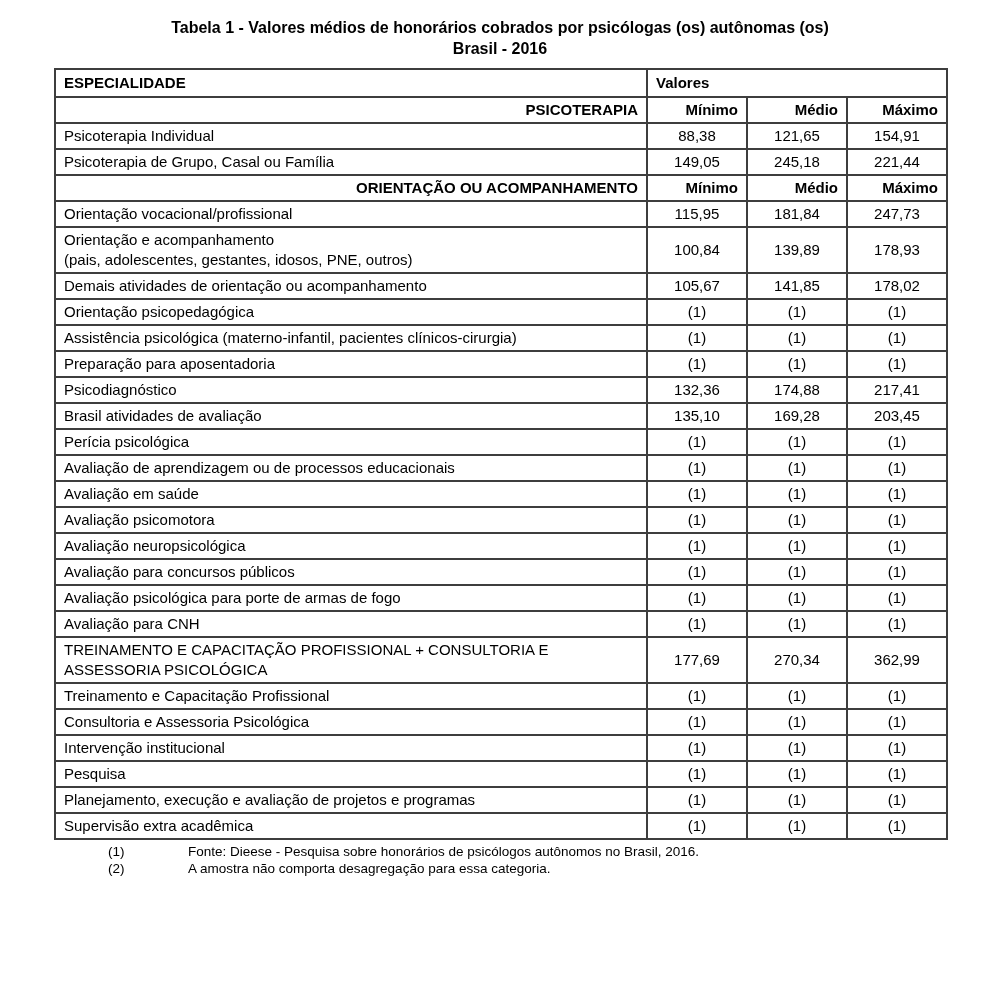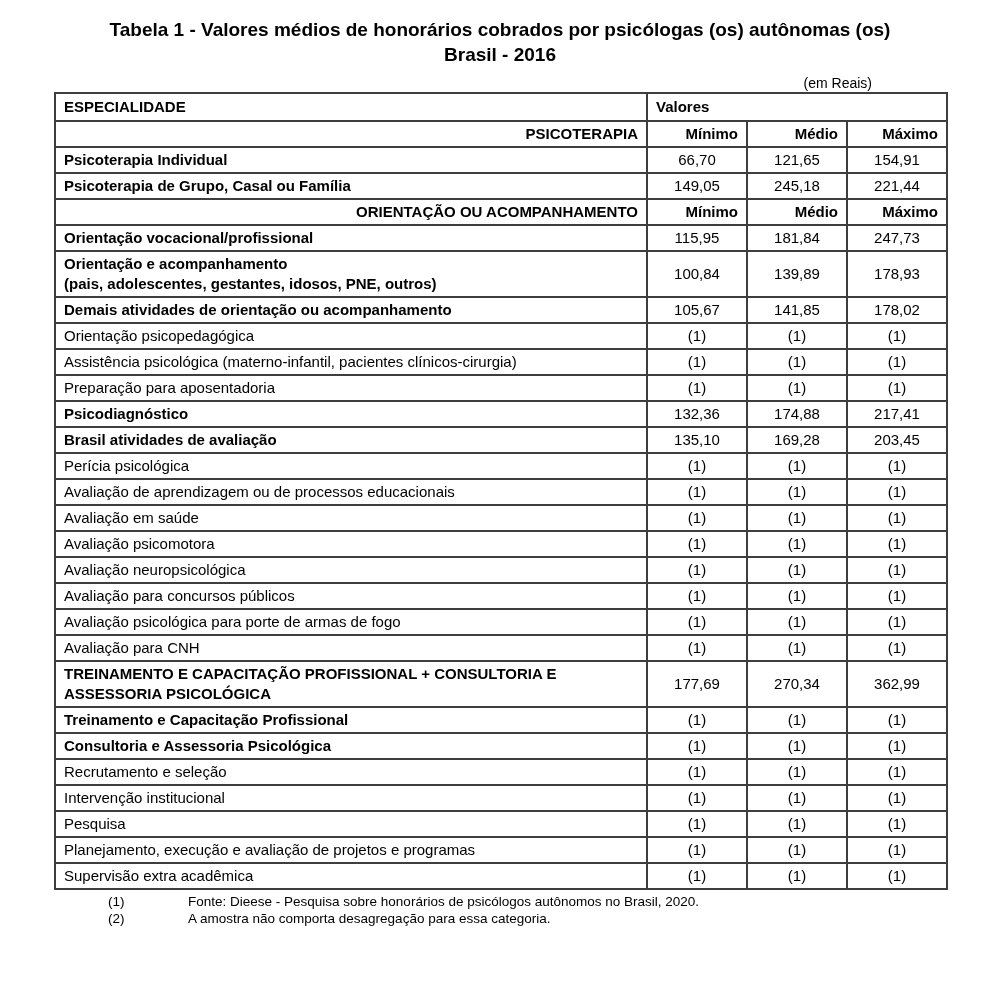--- a/index.html
+++ b/index.html
@@ -12,21 +12,21 @@
     -webkit-font-smoothing: antialiased;
   }
   .page {
     width: 892px;
     margin-left: 54px;
     padding-top: 18px;
   }
   .title-block {
     text-align: center;
     font-weight: bold;
-    font-size: 19px;
+    font-size: 16px;
     line-height: 1.3;
     margin-bottom: 8px;
   }
   .currency-note {
     text-align: right;
     font-size: 14px;
     padding-right: 74px;
     margin-bottom: 1px;
   }
   table.fee-table {
@@ -50,21 +50,21 @@
     padding: 3px 8px;
   }
   td.label-cell {
     text-align: left;
     white-space: pre-line;
   }
   td.value-cell {
     text-align: center;
   }
   tr.row-section td { font-weight: bold; text-align: right; }
-  tr.row-bold td.label-cell { font-weight: bold; }
+  tr.row-bold td.label-cell { font-weight: normal; }
   .footnotes {
     margin-top: 3px;
     font-size: 13.5px;
     line-height: 17px;
   }
   .fn-row { display: flex; }
   .fn-marker {
     margin-left: 54px;
     width: 80px;
     flex: 0 0 80px;
@@ -74,21 +74,20 @@
 </head>
 <body>
 
 <div class="page">
 
   <div class="title-block">
     <div>Tabela 1 - Valores médios de honorários cobrados por psicólogas (os) autônomas (os)</div>
     <div>Brasil - 2016</div>
   </div>
 
-  <div class="currency-note">(em Reais)</div>
 
   <table class="fee-table">
     <colgroup>
       <col class="c-label">
       <col class="c-val">
       <col class="c-val">
       <col class="c-val">
     </colgroup>
     <thead>
       <tr class="hdr">
@@ -98,21 +97,21 @@
     </thead>
     <tbody>
         <tr class="row-section">
       <td class="label-cell">PSICOTERAPIA</td>
       <td class="value-cell">Mínimo</td>
       <td class="value-cell">Médio</td>
       <td class="value-cell">Máximo</td>
     </tr>
         <tr class="row-bold">
       <td class="label-cell">Psicoterapia Individual</td>
-      <td class="value-cell">66,70</td>
+      <td class="value-cell">88,38</td>
       <td class="value-cell">121,65</td>
       <td class="value-cell">154,91</td>
     </tr>
         <tr class="row-bold">
       <td class="label-cell">Psicoterapia de Grupo, Casal ou Família</td>
       <td class="value-cell">149,05</td>
       <td class="value-cell">245,18</td>
       <td class="value-cell">221,44</td>
     </tr>
         <tr class="row-section">
@@ -230,26 +229,20 @@
       <td class="value-cell">(1)</td>
       <td class="value-cell">(1)</td>
     </tr>
         <tr class="row-bold">
       <td class="label-cell">Consultoria e Assessoria Psicológica</td>
       <td class="value-cell">(1)</td>
       <td class="value-cell">(1)</td>
       <td class="value-cell">(1)</td>
     </tr>
         <tr class="row-plain">
-      <td class="label-cell">Recrutamento e seleção</td>
-      <td class="value-cell">(1)</td>
-      <td class="value-cell">(1)</td>
-      <td class="value-cell">(1)</td>
-    </tr>
-        <tr class="row-plain">
       <td class="label-cell">Intervenção institucional</td>
       <td class="value-cell">(1)</td>
       <td class="value-cell">(1)</td>
       <td class="value-cell">(1)</td>
     </tr>
         <tr class="row-plain">
       <td class="label-cell">Pesquisa</td>
       <td class="value-cell">(1)</td>
       <td class="value-cell">(1)</td>
       <td class="value-cell">(1)</td>
@@ -265,21 +258,21 @@
       <td class="value-cell">(1)</td>
       <td class="value-cell">(1)</td>
       <td class="value-cell">(1)</td>
     </tr>
       </tbody>
   </table>
 
   <div class="footnotes">
     <div class="fn-row">
       <span class="fn-marker">(1)</span>
-      <span class="fn-text">Fonte: Dieese - Pesquisa sobre honorários de psicólogos autônomos no Brasil, 2020.</span>
+      <span class="fn-text">Fonte: Dieese - Pesquisa sobre honorários de psicólogos autônomos no Brasil, 2016.</span>
     </div>
     <div class="fn-row">
       <span class="fn-marker">(2)</span>
       <span class="fn-text">A amostra não comporta desagregação para essa categoria.</span>
     </div>
   </div>
 
 </div>
 
 </body></html>

